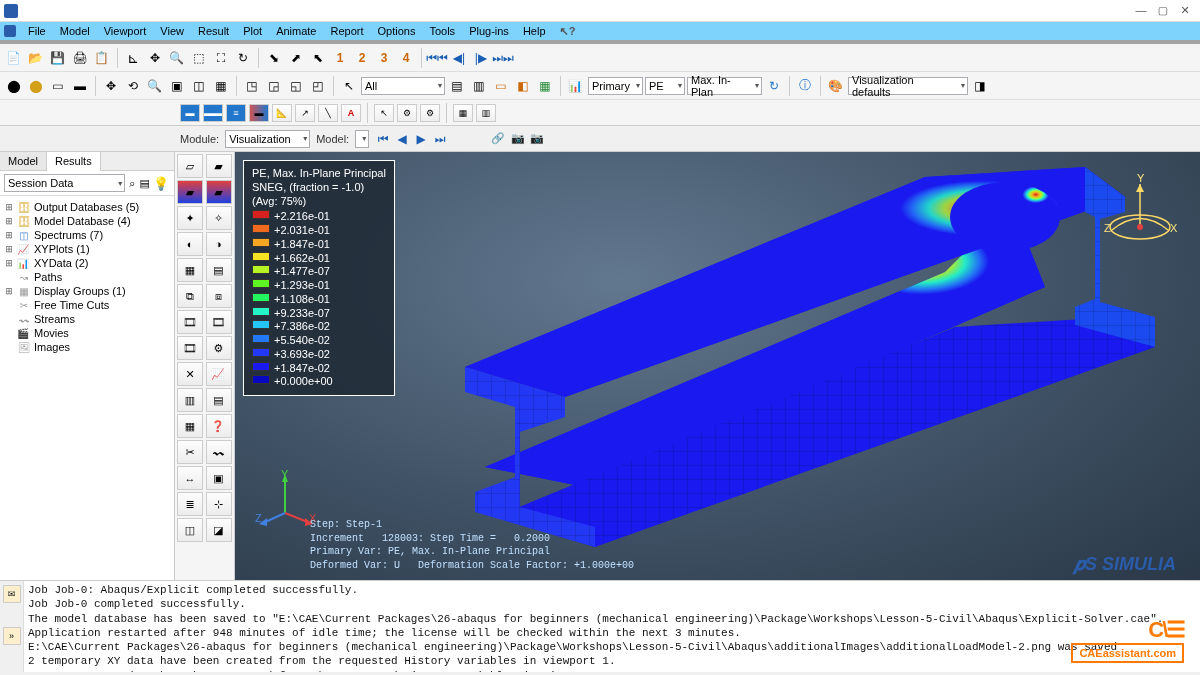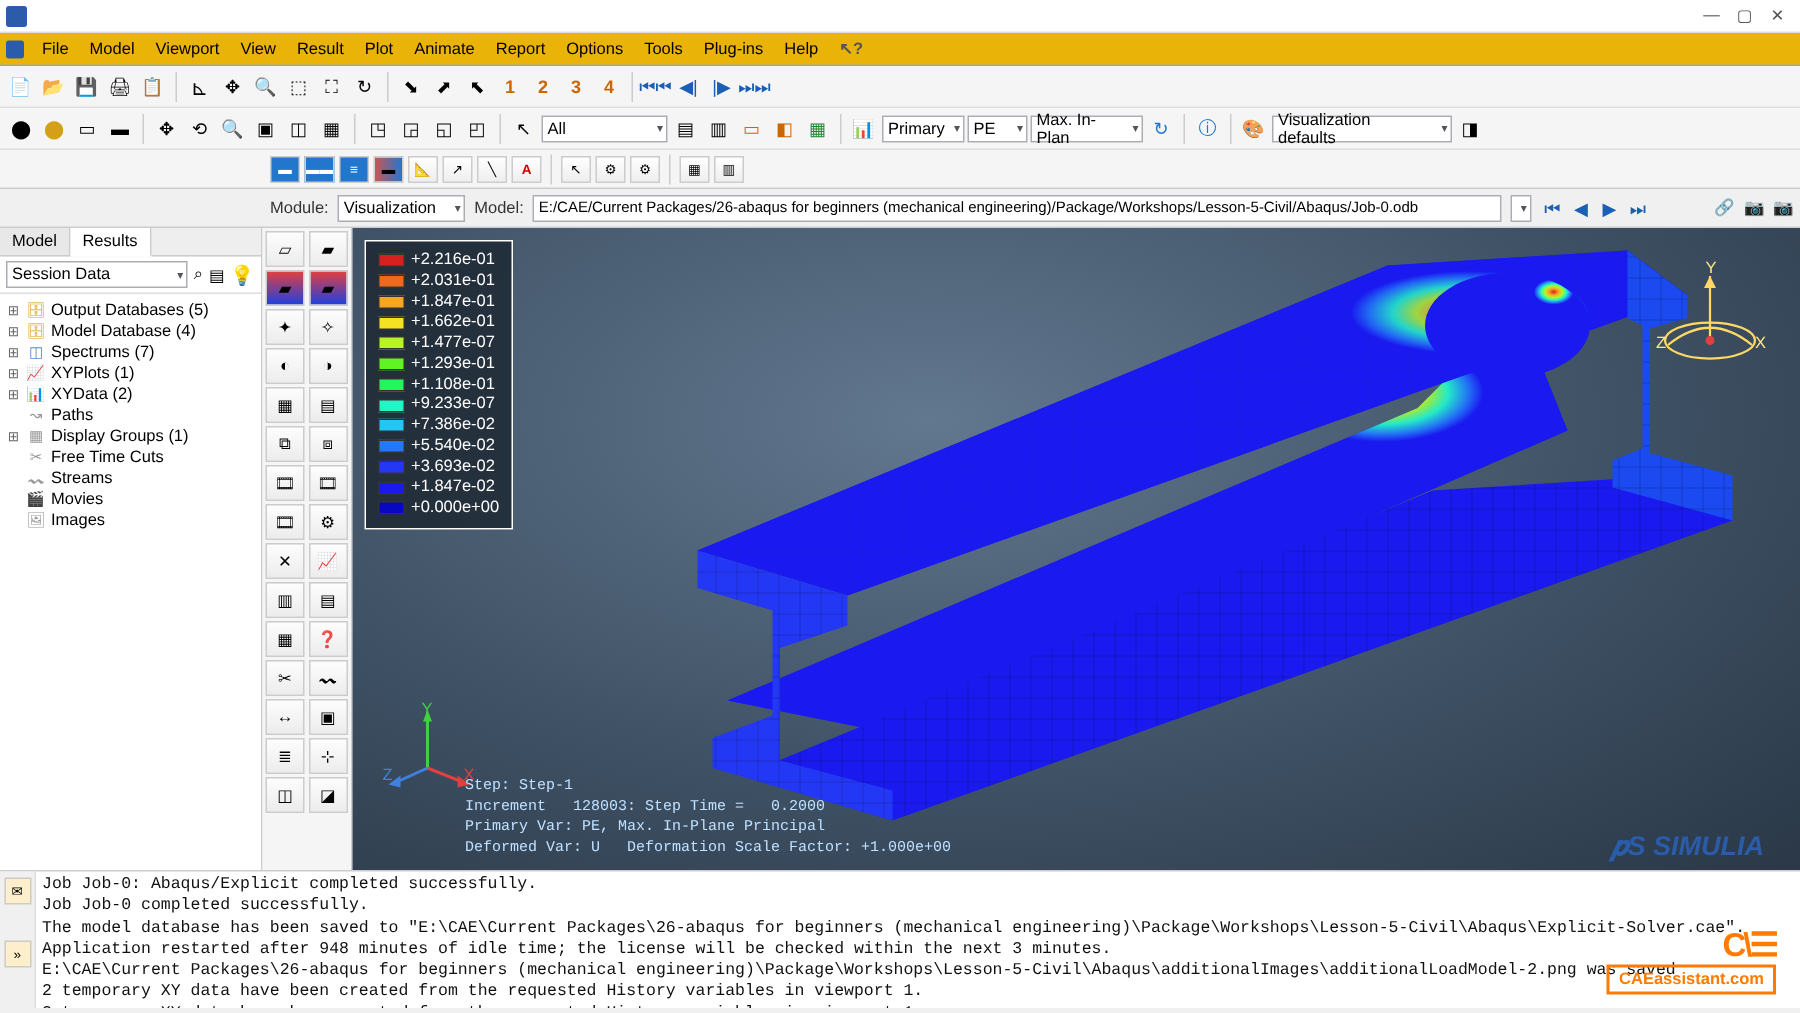--- a/index.html
+++ b/index.html
@@ -1,19 +1,19 @@
 <!DOCTYPE html>
 <html><head>
 <meta charset="utf-8">
 <style>
 * { margin: 0; padding: 0; box-sizing: border-box; font-family: "Segoe UI", Tahoma, sans-serif; font-size: 11px; }
 body { background: #f0f0f0; width: 1200px; height: 675px; overflow: hidden; position: relative; }
 .titlebar { height: 22px; background: #fff; border-bottom: 1px solid #ddd; display: flex; align-items: center; padding: 0 4px; gap: 6px; }
 .app-icon { width: 14px; height: 14px; background: #2a5caa; border-radius: 2px; }
-.menubar { height: 22px; background: #eab308; display: flex; align-items: center; padding: 0 4px; gap: 2px; border-bottom: 1px solid #a3a3a3;}
+.menubar { height: 22px; background: #7dd3fc; display: flex; align-items: center; padding: 0 4px; gap: 2px; border-bottom: 4px solid #a3a3a3;}
 .menubar .m { padding: 2px 6px; cursor: default; }
 .help-icon { margin-left: 6px; font-weight: bold; color: #555; }
 .toolbar { height: 28px; background: #f5f5f5; border-bottom: 1px solid #ddd; display: flex; align-items: center; padding: 0 4px; gap: 2px; }
 .toolbar .tbtn, .toolbar2 .tbtn { width: 20px; height: 20px; border: 1px solid transparent; display: flex; align-items: center; justify-content: center; font-size: 12px; cursor: default; }
 .sep { width: 1px; height: 20px; background: #ccc; margin: 0 3px; }
 .num { color: #cc6600; font-weight: bold; width: 14px; text-align: center; font-size: 13px; }
 .play-ctrl { color: #1a5fb4; font-size: 10px; }
 .toolbar2 { height: 28px; background: #f5f5f5; border-bottom: 1px solid #ddd; display: flex; align-items: center; padding: 0 4px; gap: 2px; }
 .toolbar3 { height: 26px; background: #f5f5f5; border-bottom: 1px solid #ccc; display: flex; align-items: center; padding-left: 180px; gap: 3px; }
 .combo { height: 18px; border: 1px solid #abadb3; background: #fff; padding: 0 14px 0 3px; font-size: 11px; display: flex; align-items: center; position: relative; min-width: 40px; }
@@ -40,21 +40,21 @@
 .cube-icon { color: #5588cc; }
 .chart-icon { color: #cc5555; }
 .folder-icon { color: #999; }
 
 .toolbox { width: 60px; background: #f5f5f5; border-right: 1px solid #ccc; padding: 2px; display: grid; grid-template-columns: 1fr 1fr; gap: 2px; align-content: start; }
 .tool { width: 26px; height: 24px; border: 1px solid #ccc; background: linear-gradient(#fdfdfd,#ececec); display: flex; align-items: center; justify-content: center; font-size: 11px; cursor: default; }
 
 .viewport { flex: 1; background: radial-gradient(ellipse at 40% 30%, #62788f 0%, #3d4f62 60%, #2a3847 100%); position: relative; overflow: hidden; }
 .legend-box { position: absolute; top: 8px; left: 8px; border: 1px solid #fff; background: rgba(30,40,52,0.85); padding: 6px 8px; color: #fff; font-family: "Courier New", monospace; font-size: 10px; line-height: 1.25; }
 .legend-title { margin-bottom: 2px; white-space: pre; }
-.legend-row { display: flex; align-items: center; gap: 4px; }
+.legend-row { display: flex; gap: 4px; }
 .legend-swatch { width: 18px; height: 9px; border: 1px solid #333; }
 .triad-small { position: absolute; bottom: 50px; left: 20px; color: #fff; font-family: monospace; font-size: 10px; }
 .step-info { position: absolute; bottom: 8px; left: 75px; color: #bfe0ff; font-family: "Courier New", monospace; font-size: 10px; line-height: 1.35; white-space: pre; }
 .compass { position: absolute; top: 20px; right: 20px; width: 80px; height: 80px; color: #ffd966; }
 
 .beam-svg { position: absolute; top: 5px; left: 130px; width: 820px; height: 400px; }
 
 .right-ctrl { width: 110px; display: flex; align-items: center; gap: 3px; }
 .nav-ctrl { color: #1a5fb4; font-size: 12px; width: 16px; text-align: center; }
 
@@ -188,21 +188,20 @@
   <div class="sep"></div>
   <div class="mini-btn">▦</div>
   <div class="mini-btn">▥</div>
 </div>
 
 <div class="context-bar">
   <div style="width:170px"></div>
   <span class="label">Module:</span>
   <div class="combo" style="width:85px">Visualization</div>
   <span class="label">Model:</span>
-  <div class="pathbox">E:/CAE/Current Packages/26-abaqus for beginners (mechanical engineering)/Package/Workshops/Lesson-5-Civil/Abaqus/Job-0.odb</div>
   <div class="combo" style="width:14px;min-width:14px;padding:0"></div>
   <div class="right-ctrl">
     <span class="nav-ctrl">⏮</span>
     <span class="nav-ctrl">◀</span>
     <span class="nav-ctrl">▶</span>
     <span class="nav-ctrl">⏭</span>
   </div>
   <div class="tbtn">🔗</div>
   <div class="tbtn">📷</div>
   <div class="tbtn">📷</div>
@@ -348,20 +347,23 @@
         <polygon points="100,210 200,240 200,260 155,275 155,350 230,370 230,390 110,355 110,335 150,320 150,250 100,235" fill="url(#mesh)"></polygon>
 
         <polygon points="720,10 760,40 760,55 735,62 735,145 790,160 790,190 710,168 710,150 730,142 730,60 720,55" fill="#1a4af0"></polygon>
         <polygon points="720,10 760,40 760,55 735,62 735,145 790,160 790,190 710,168 710,150 730,142 730,60 720,55" fill="url(#mesh)"></polygon>
 
         <ellipse cx="640" cy="60" rx="55" ry="35" fill="url(#hot)"></ellipse>
       </g>
     </svg>
 
     <div class="legend-box">
+      <div class="legend-title">PE, Max. In-Plane Principal
+SNEG, (fraction = -1.0)
+(Avg: 75%)</div>
       <div id="legend-rows">
           <div class="legend-row">
             <div class="legend-swatch" style="background: rgb(215, 32, 32);"></div>
             <span>+2.216e-01</span>
           </div>
           <div class="legend-row">
             <div class="legend-swatch" style="background: rgb(239, 106, 31);"></div>
             <span>+2.031e-01</span>
           </div>
           <div class="legend-row">

